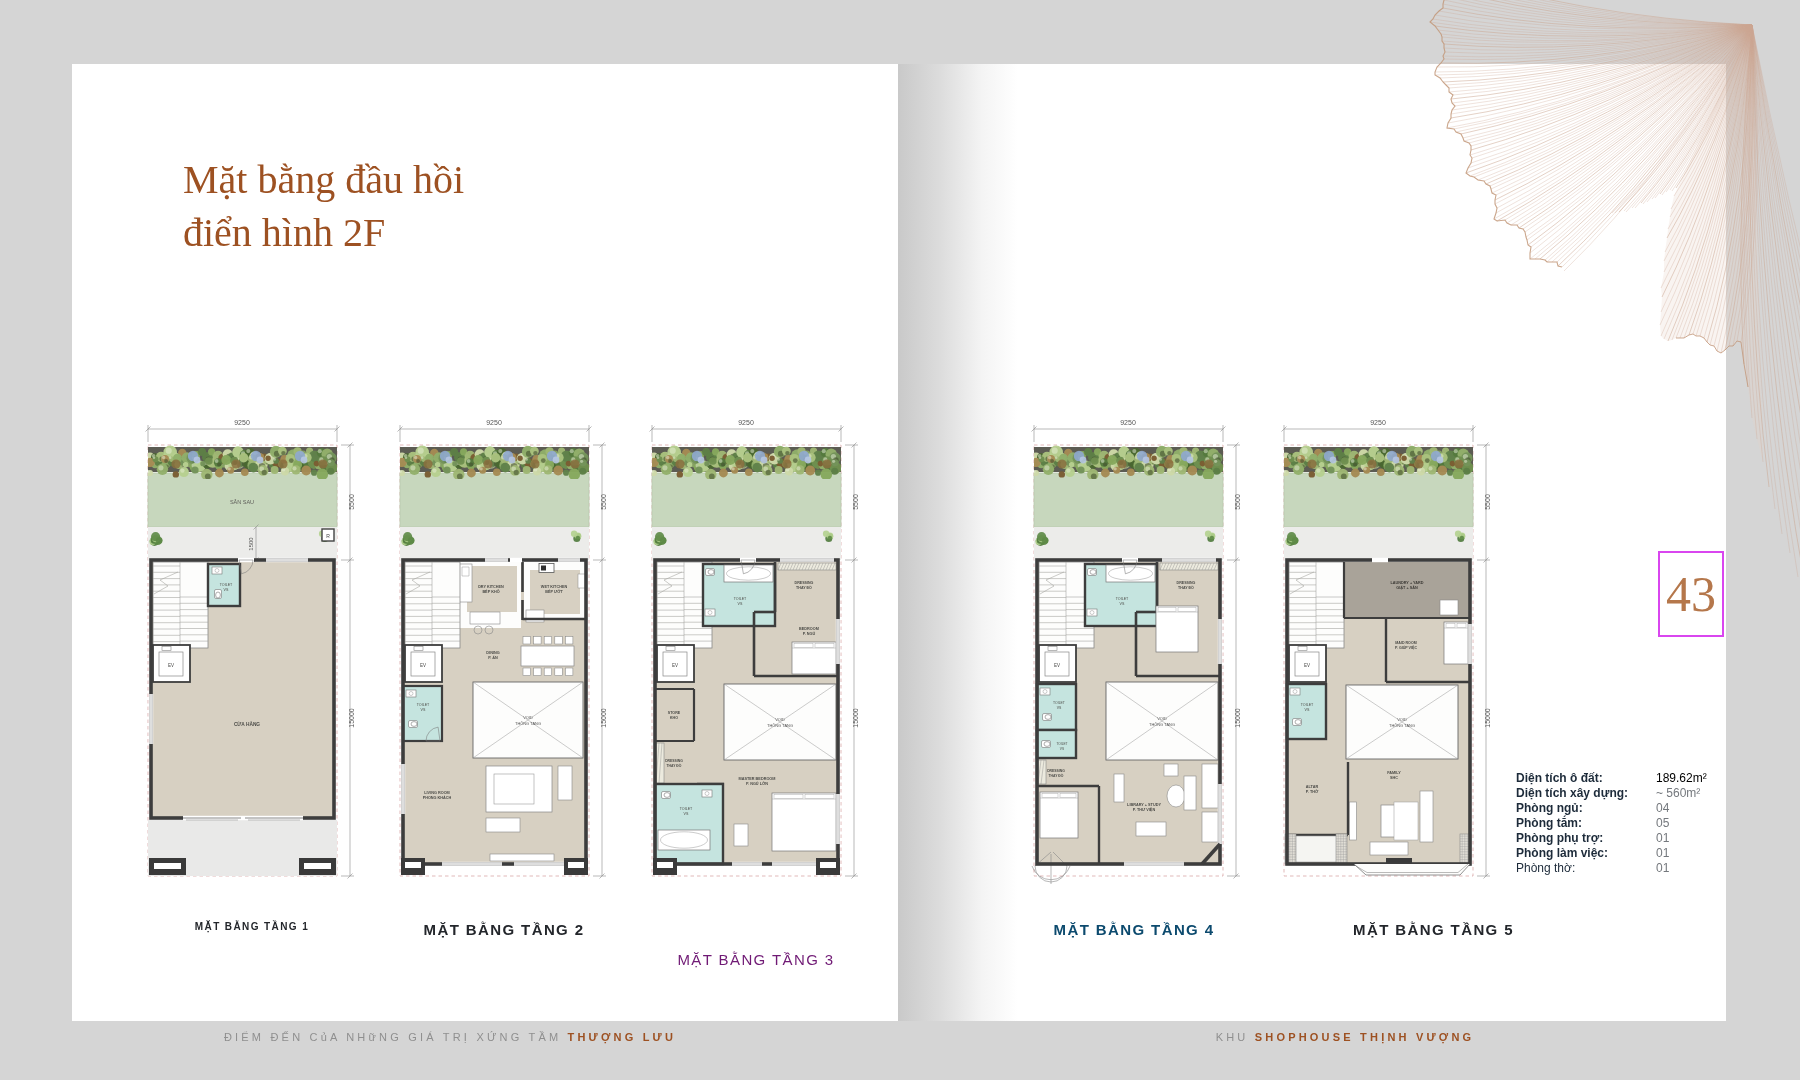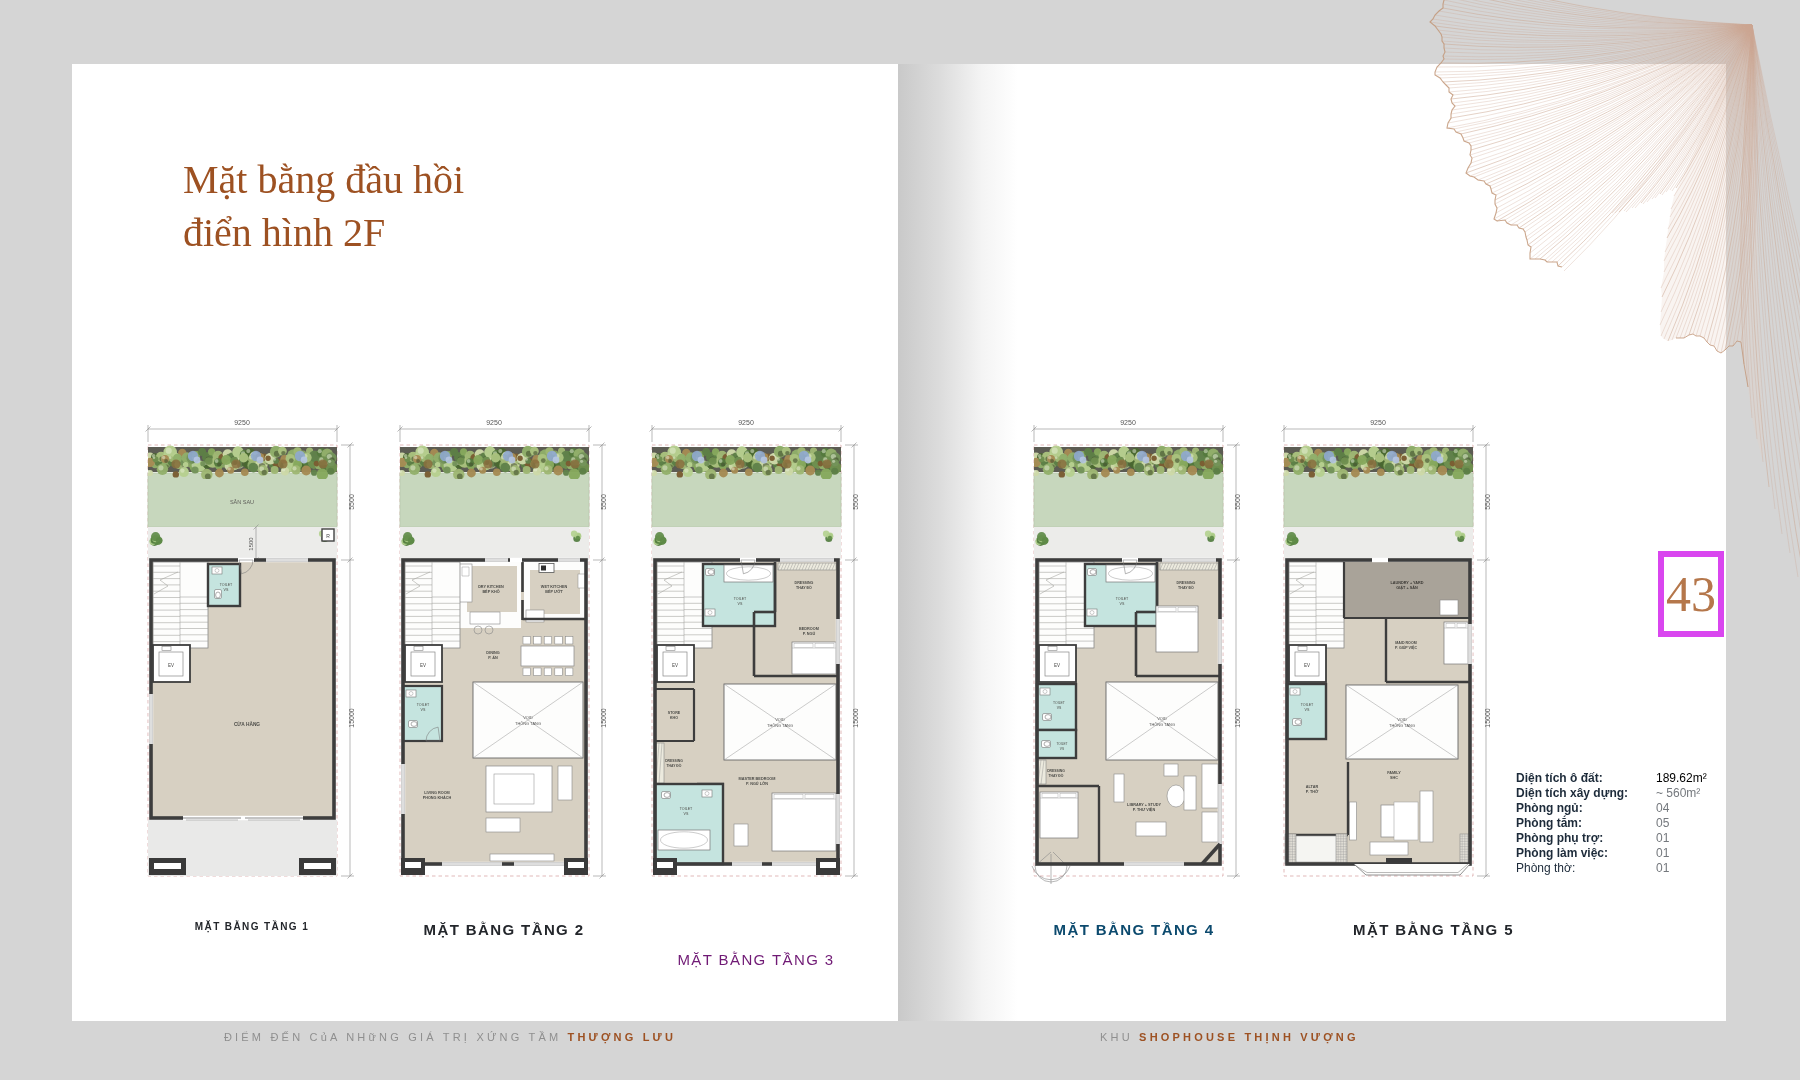--- a/index.html
+++ b/index.html
@@ -2075,21 +2075,21 @@
         <rect x="193.8" y="210" width="4.4" height="40" fill="#fff"></rect>
         <line x1="194.8" y1="210" x2="194.8" y2="250" stroke="#888" stroke-width="0.55"></line>
         <line x1="197.2" y1="210" x2="197.2" y2="250" stroke="#888" stroke-width="0.55"></line>
         <line x1="196" y1="210" x2="196" y2="250" stroke="#aaa" stroke-width="0.4"></line>
       </g>
     </svg>
   </div>
 
 <div class="abs" style="left:1254px;top:921px;width:260px;text-align:right;font-size:15px;font-weight:bold;letter-spacing:1.4px;color:#23262b">MẶT BẰNG TẦNG 5</div>
 
-<div class="abs" style="left:1658px;top:551px;width:66px;height:86px;background:#fff;border:6px solid #d946ef;box-sizing:border-box;display:flex;align-items:center;justify-content:center;font-family:'Liberation Serif',serif;font-size:50px;color:#b5774b">43</div>
+<div class="abs" style="left:1658px;top:551px;width:66px;height:86px;background:#fff;border:2px solid #d946ef;box-sizing:border-box;display:flex;align-items:center;justify-content:center;font-family:'Liberation Serif',serif;font-size:50px;color:#b5774b">43</div>
 
 <div class="abs" style="left:1516px;top:771px;width:210px;font-size:12px;line-height:15px;color:#1d2b3a">
 <div style="display:flex">
       <div style="font-weight:bold;width:140px">Diện tích ô đất:</div>
       <div style="color:#000000">189.62m²</div>
     </div>
 <div style="display:flex">
       <div style="font-weight:bold;width:140px">Diện tích xây dựng:</div>
       <div style="color:#74787d">~ 560m²</div>
     </div>
@@ -2110,12 +2110,12 @@
       <div style="color:#74787d">01</div>
     </div>
 <div style="display:flex">
       <div style="font-weight:normal;width:140px">Phòng thờ:</div>
       <div style="color:#74787d">01</div>
     </div>
 </div>
 
 <div class="abs" style="left:160px;top:1031px;width:580px;text-align:center;font-size:11px;letter-spacing:3.2px;color:#8f8f8f">ĐIỂM ĐẾN CủA NHữNG GIÁ TRỊ XỨNG TẦM <span style="color:#9d5122;font-weight:bold">THƯỢNG LƯU</span></div>
 
-<div class="abs" style="left:1100px;top:1031px;width:490px;font-size:11px;letter-spacing:3.2px;color:#8f8f8f">KHU <span style="color:#9d5122;font-weight:bold">SHOPHOUSE</span> <span style="color:#9d5122;font-weight:bold">THỊNH VƯỢNG</span></div>
+<div class="abs" style="left:1100px;top:1031px;width:490px;text-align:center;font-size:11px;letter-spacing:3.2px;color:#8f8f8f">KHU <span style="color:#9d5122;font-weight:bold">SHOPHOUSE</span> <span style="color:#9d5122;font-weight:bold">THỊNH VƯỢNG</span></div>
 </body></html>

